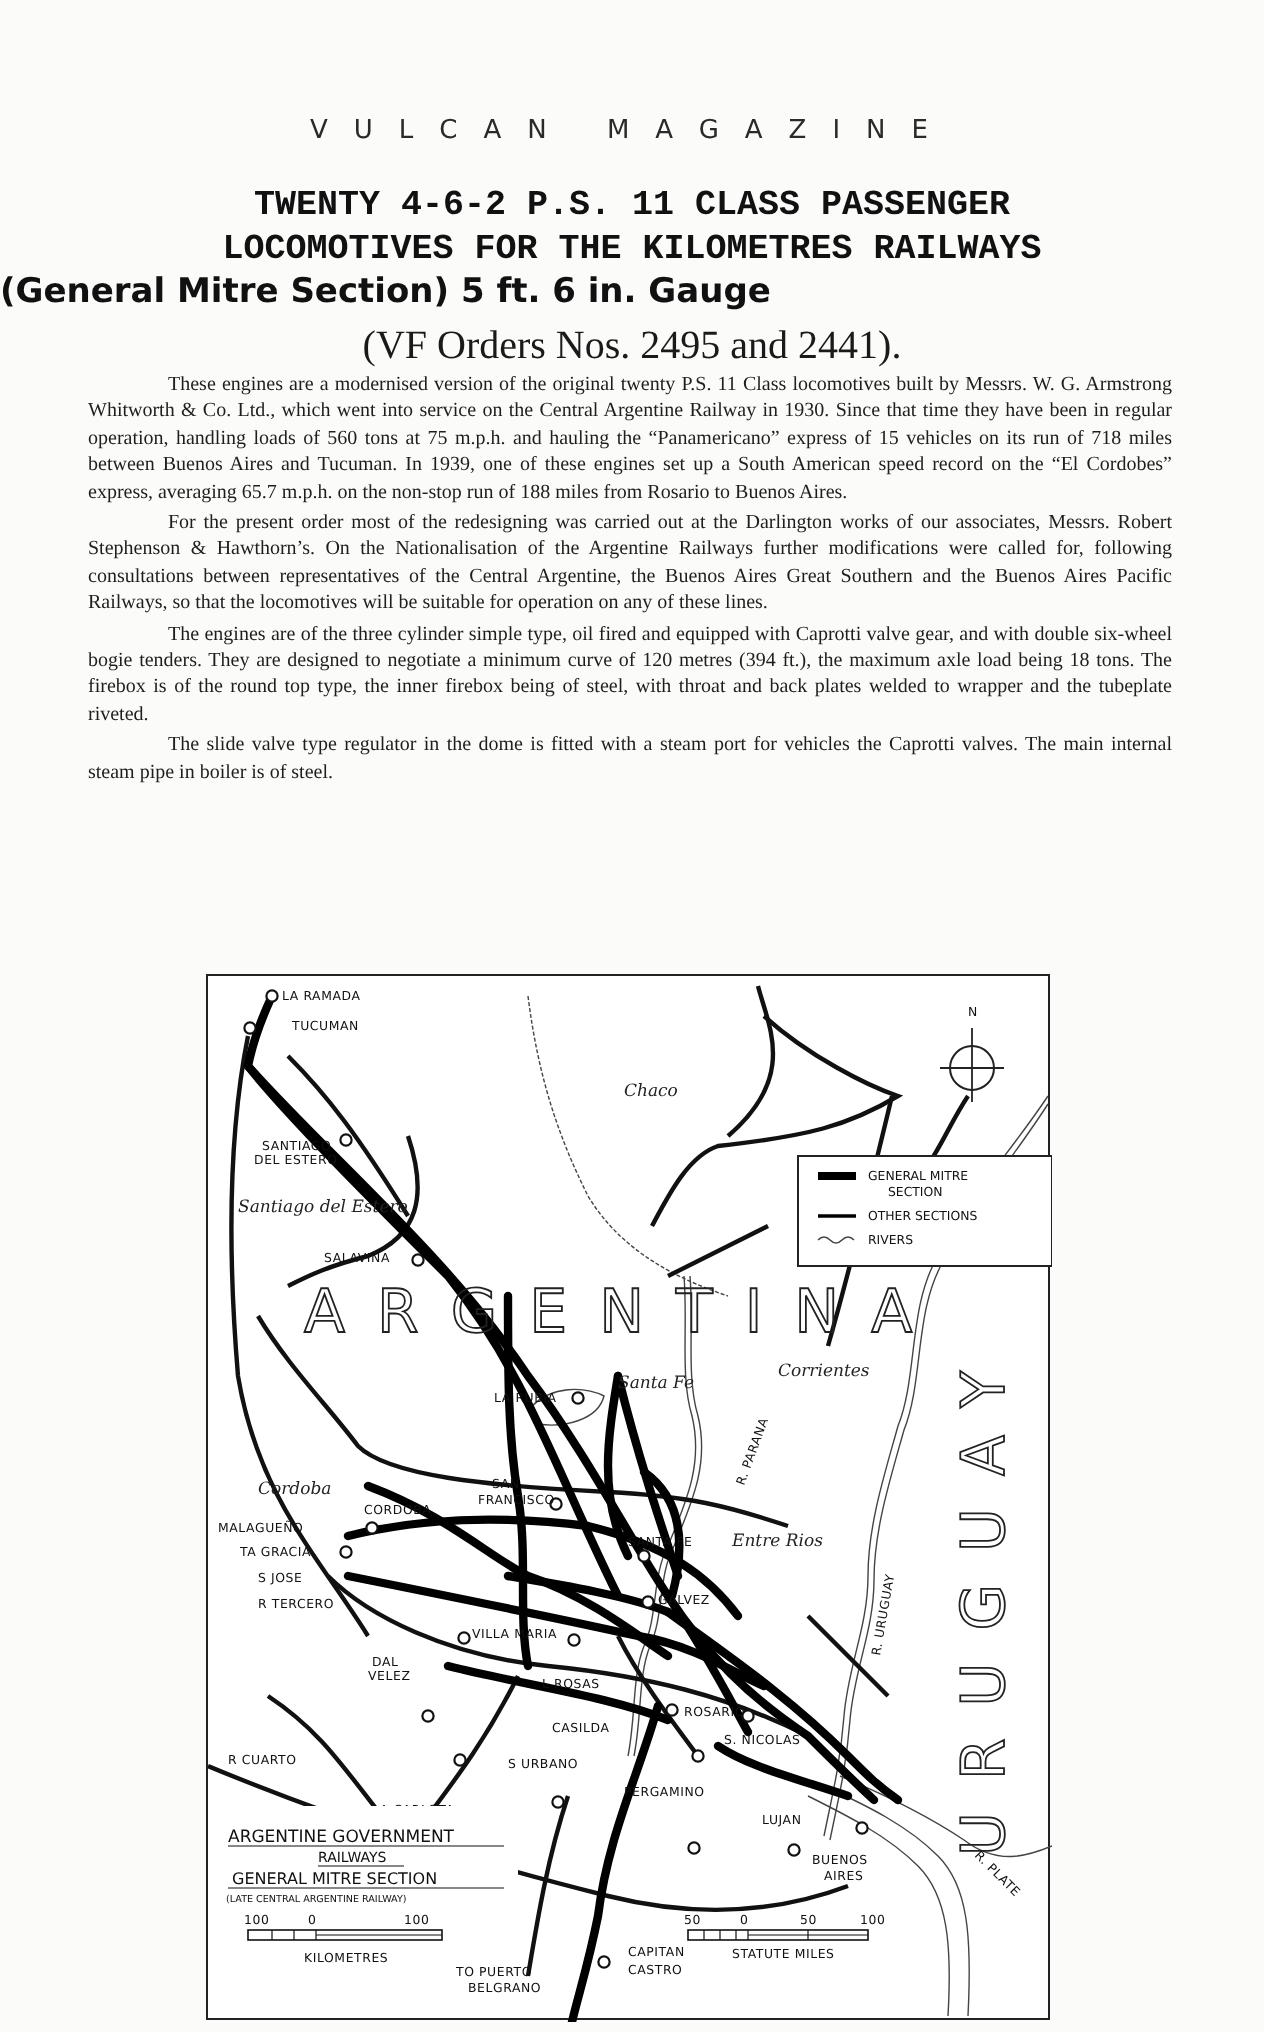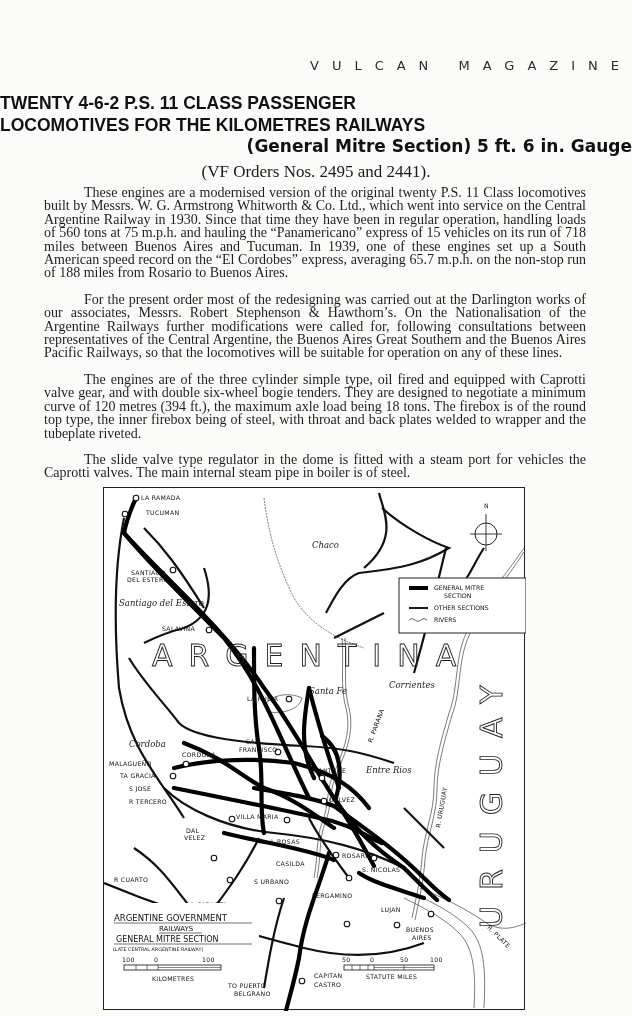--- a/index.html
+++ b/index.html
@@ -3,45 +3,45 @@
   <meta charset="utf-8">
   <style>
     html, body { margin: 0; padding: 0; }
     body {
       width: 632px; height: 1016px; overflow: hidden;
       background: #fbfbfa; color: #1a1a1a;
       font-family: "DejaVu Serif", "Liberation Serif", serif;
       position: relative;
     }
     .masthead {
-      position: absolute; top: 58px; left: 0; width: 632px; text-align: right;
+      position: absolute; top: 58px; left: 0; width: 632px; text-align: center;
       font-family: "DejaVu Sans", sans-serif; font-size: 13px;
       letter-spacing: 13px; color: #2a2a2a;
     }
     .title {
-      position: absolute; top: 92px; left: 0; width: 632px; 
-      font-family: Liberation Sans, sans-serif; font-weight: bold;
+      position: absolute; top: 92px; left: 0; width: 632px; text-align: center;
+      font-family: Liberation Mono, monospace; font-weight: bold;
       font-size: 17.5px; line-height: 22px; color: #111;
     }
     .subtitle {
-      position: absolute; top: 136px; left: 0; width: 632px; text-align: right;
+      position: absolute; top: 136px; left: 0; width: 632px; text-align: left;
       font-family: "DejaVu Sans", sans-serif; font-weight: bold;
       font-size: 17px; color: #111;
     }
     .orders {
       position: absolute; top: 162px; left: 0; width: 632px; text-align: center;
-      font-family: "Liberation Serif", serif; font-size: 17px; color: #1a1a1a;
+      font-family: "Liberation Serif", serif; font-size: 20px; color: #1a1a1a;
     }
     .body-text {
       position: absolute; top: 186px; left: 44px; width: 542px;
-      font-family: "Liberation Serif", serif; font-size: 14px; line-height: 13.4px;
+      font-family: "Liberation Serif", serif; font-size: 10px; line-height: 13.4px;
       text-align: justify; color: #1e1e1e;
     }
     .body-text p { margin: 0 0 0 0; text-indent: 40px; }
-    .body-text p + p { margin-top: 13px; }
+    .body-text p + p { margin-top: 2px; }
     .map-frame {
       position: absolute; left: 103px; top: 487px; width: 422px; height: 523px;
       border: 1.5px solid #222; box-sizing: border-box; background: #fff;
     }
     .map-frame svg { position: absolute; left: 0; top: 0; }
     .lbl { font-family: "DejaVu Sans", sans-serif; font-size: 6.2px; fill: #111; letter-spacing: 0.3px; }
     .lbl-it { font-family: "DejaVu Serif", serif; font-style: italic; font-size: 8.5px; fill: #222; }
     .big { font-family: "DejaVu Sans", sans-serif; font-size: 30px; fill: none; stroke: #222; stroke-width: 0.9; letter-spacing: 16px; }
     .legend-txt { font-family: "DejaVu Sans", sans-serif; font-size: 6.2px; fill: #111; }
     .title-block { font-family: "DejaVu Sans", sans-serif; fill: #111; }

